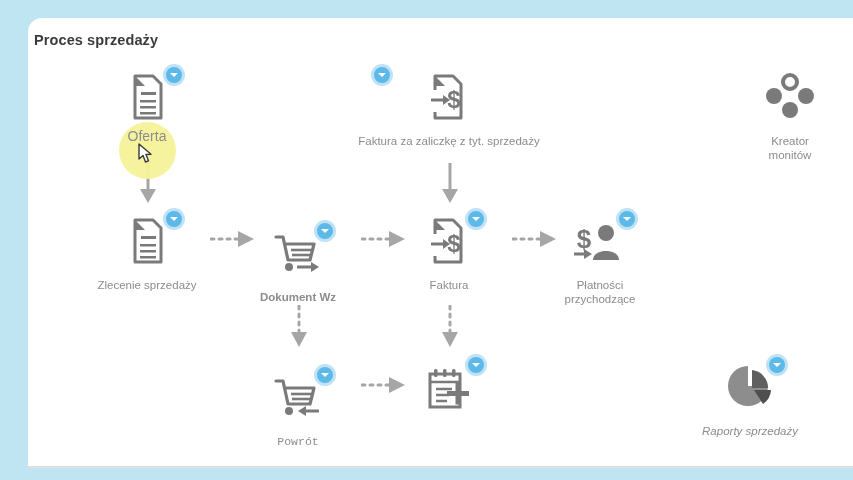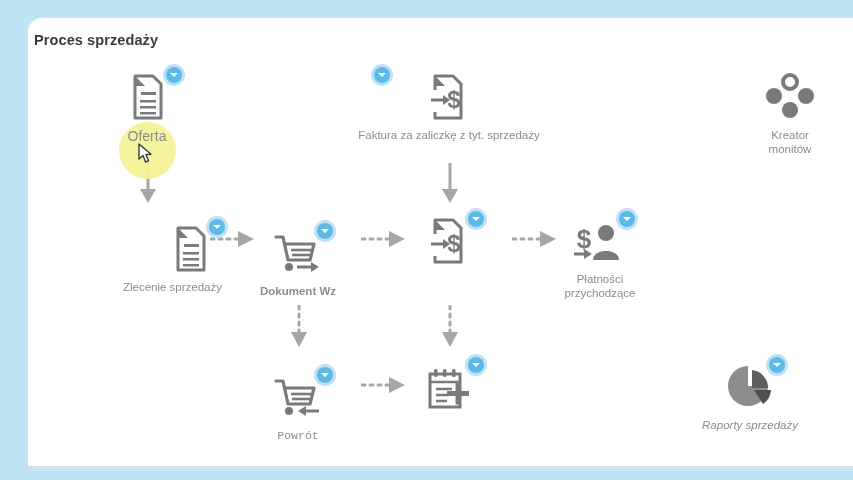--- a/index.html
+++ b/index.html
@@ -67,20 +67,21 @@
     height: 56px;
   }
   .node-icon {
     position: absolute;
     left: 0;
     top: 0;
     width: 64px;
     height: 56px;
   }
   .node-label {
+    margin-top: 6px;
     font-size: 11.5px;
     color: #8c8c8c;
     line-height: 14px;
     white-space: pre-line;
   }
 
   
   .badge {
     position: absolute;
     width: 22px;
@@ -271,21 +272,21 @@
           <circle cx="16" cy="28" r="8" fill="#7a7a7a"></circle>
           <circle cx="48" cy="28" r="8" fill="#7a7a7a"></circle>
           <circle cx="32" cy="42" r="8" fill="#7a7a7a"></circle>
         </svg>
       </span>
     </span>
     <div class="node-label">Kreator
 monitów</div>
   </div>
 
-  <div class="node" style="left:147px; top:220px;text-align:right;">
+  <div class="node" style="left:147px; top:212px;">
     <span class="node-icon-wrap">
       <span class="node-icon">
         <svg width="64" height="56" viewBox="0 0 64 56">
           <path d="M20 8 L38 8 L46 16 L46 50 L20 50 Z" fill="#ffffff" stroke="#7a7a7a" stroke-width="3" stroke-linejoin="round"></path>
           <path d="M20 8 L20 18 L30 18 Z" fill="#7a7a7a"></path>
           <rect x="26" y="24" width="15" height="3" fill="#7a7a7a"></rect>
           <rect x="25" y="32" width="16" height="2.5" fill="#7a7a7a"></rect>
           <rect x="25" y="38" width="16" height="2.5" fill="#7a7a7a"></rect>
           <rect x="25" y="44" width="16" height="2.5" fill="#7a7a7a"></rect>
         </svg>
@@ -331,20 +332,21 @@
           <polygon points="26,27 26,37 33,32" fill="#7a7a7a"></polygon>
           <text x="37" y="40" font-family="'Liberation Sans', sans-serif" font-size="24" font-weight="bold" fill="#7a7a7a" text-anchor="middle">$</text>
         </svg>
       </span>
       <span class="badge">
         <span class="halo"></span>
         <span class="core"></span>
         <span class="chev"></span>
       </span>
     </span>
+    <div class="node-label">Faktura</div>
   </div>
 
   <div class="node" style="left:600px; top:212px;">
     <span class="node-icon-wrap">
       <span class="node-icon">
         <svg width="64" height="56" viewBox="0 0 64 56">
           <text x="16" y="36" font-family="'Liberation Sans', sans-serif" font-size="26" font-weight="bold" fill="#7a7a7a" text-anchor="middle">$</text>
           <path d="M6 42 L18 42" stroke="#7a7a7a" stroke-width="3"></path>
           <polygon points="16,37 16,47 24,42" fill="#7a7a7a"></polygon>
           <circle cx="38" cy="21" r="8" fill="#7a7a7a"></circle>

